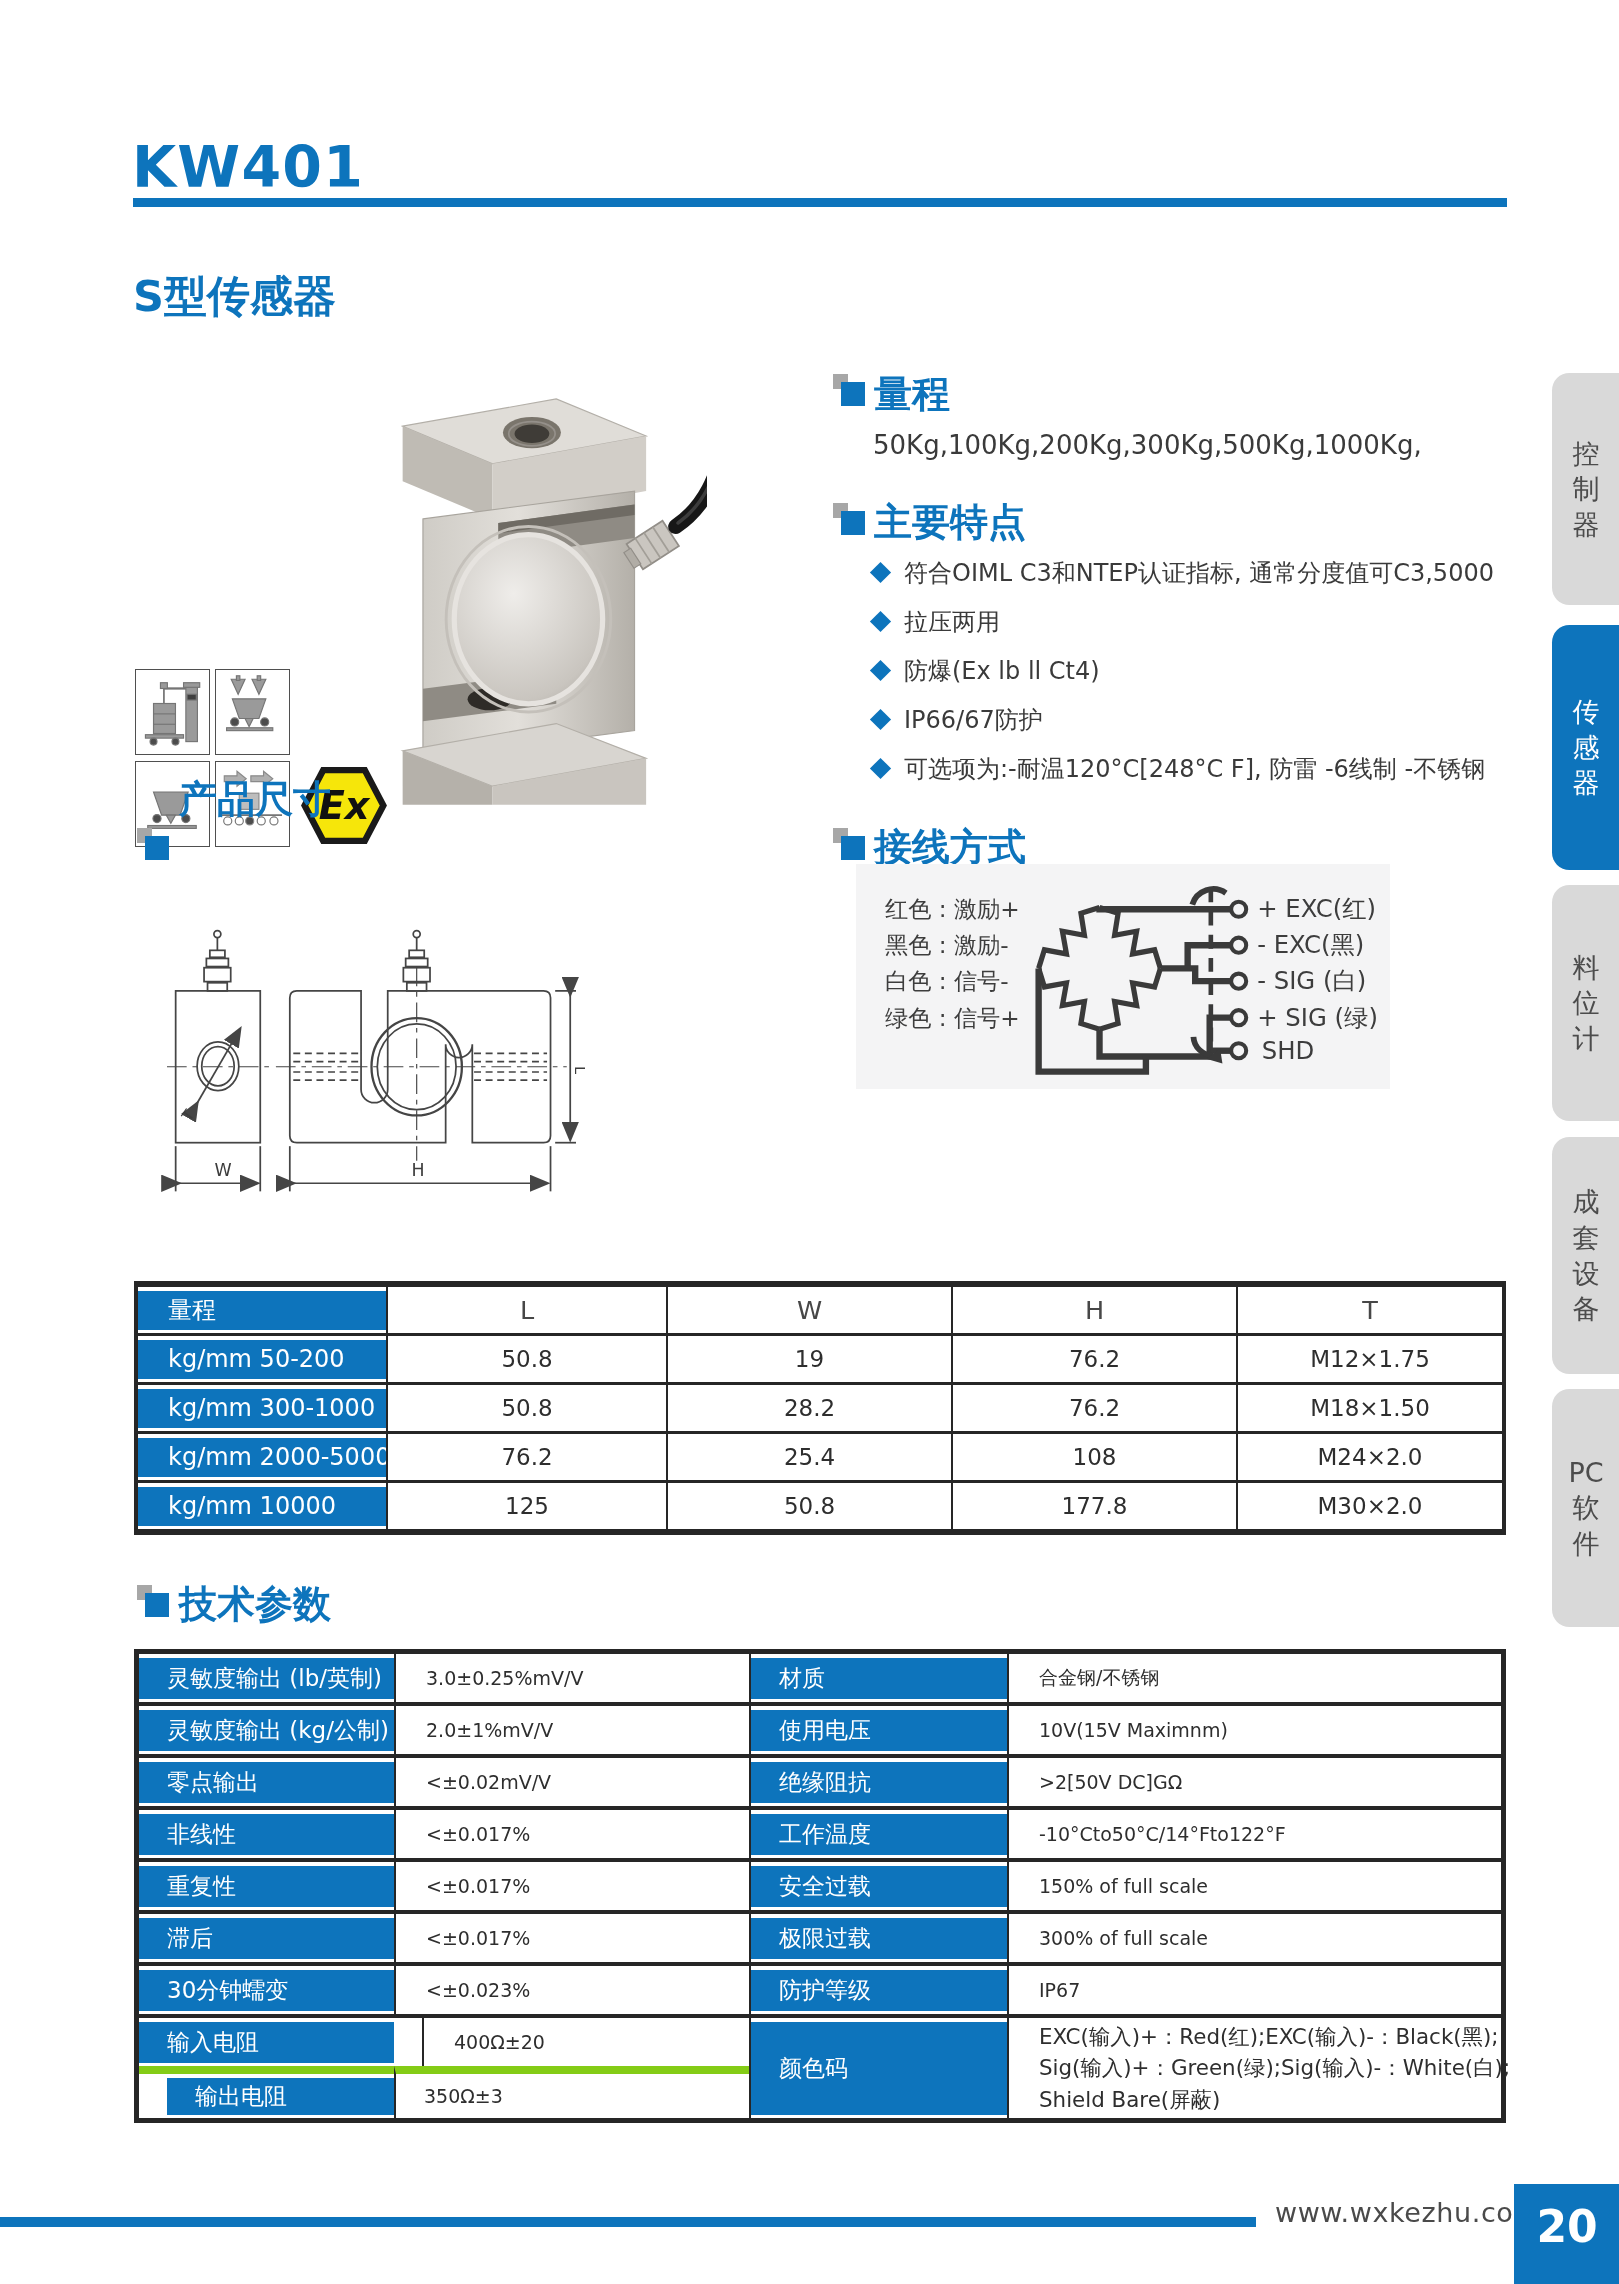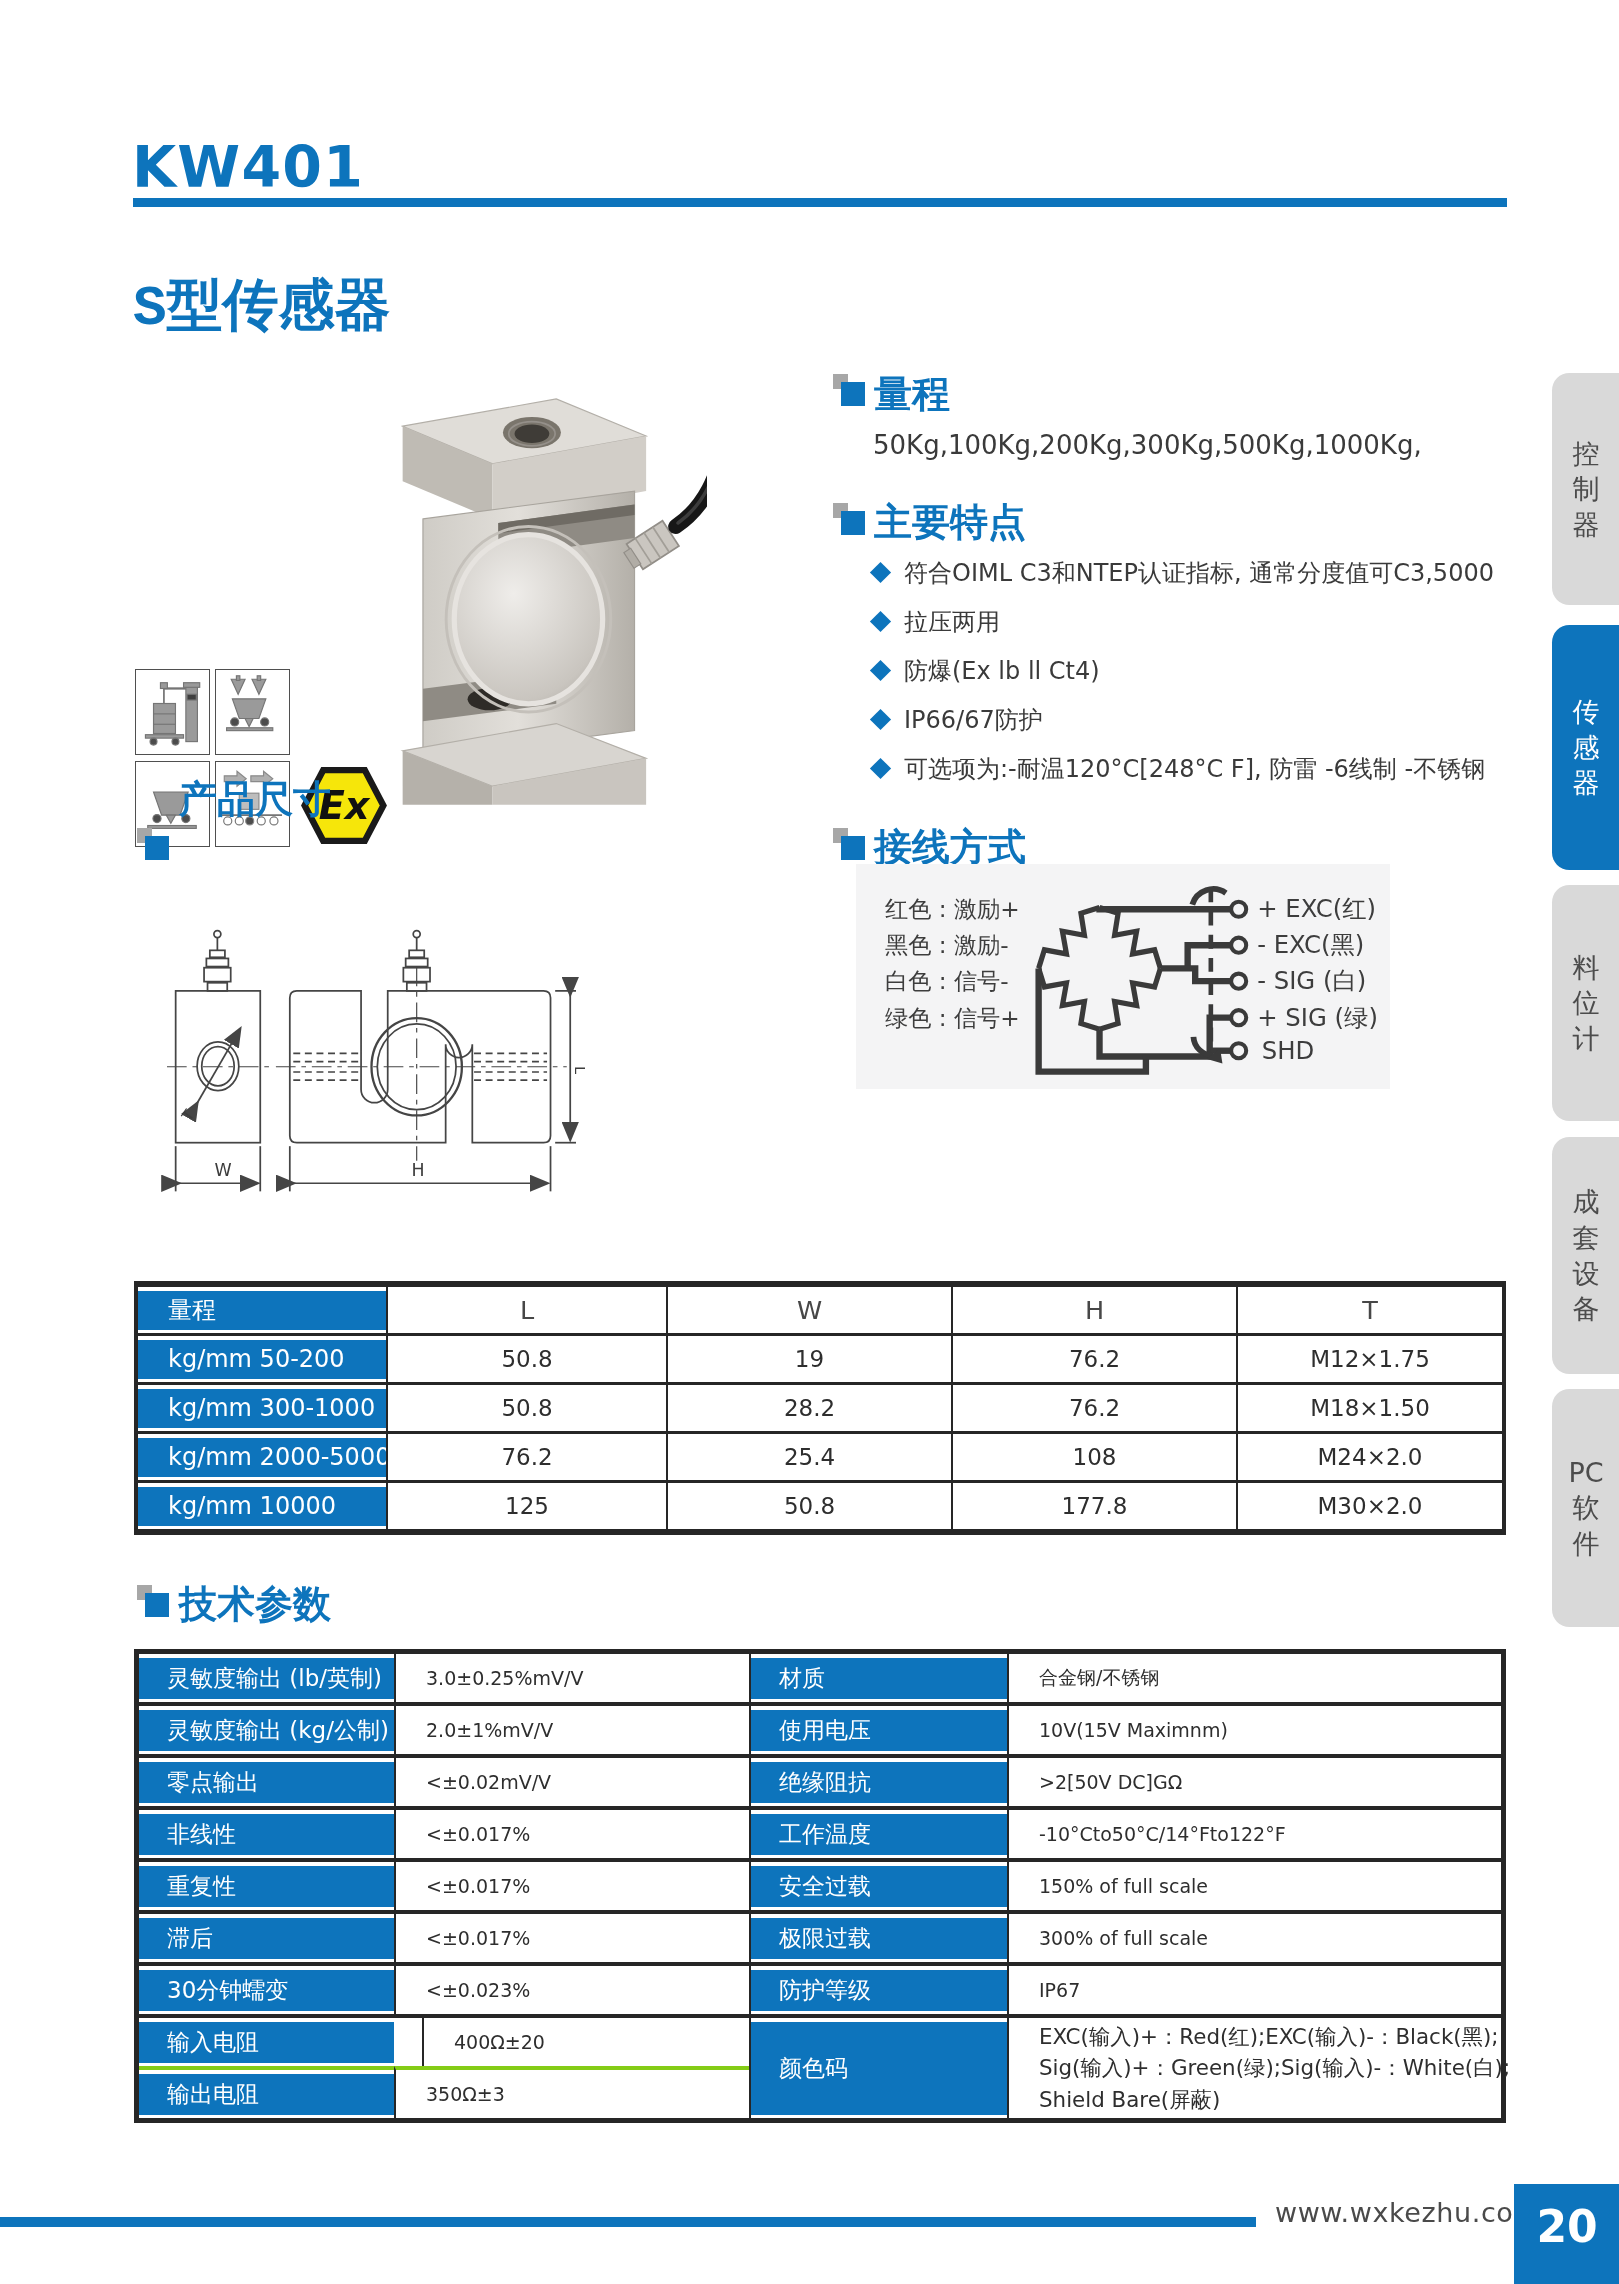--- a/index.html
+++ b/index.html
@@ -5,21 +5,21 @@
   html,body{margin:0;padding:0;}
   body{
     width:1620px;height:2284px;position:relative;background:#ffffff;
     font-family:"DejaVu Sans","Liberation Sans",sans-serif;color:#2e2e2e;overflow:hidden;
   }
   .abs{position:absolute;}
 
   
   .kw-title{left:132px;top:114px;font-size:57px;font-weight:800;color:#0d74bc;letter-spacing:1.2px;margin-top:20px;}
   .title-rule{left:133px;top:198px;width:1374px;height:9.3px;background:#0d74bc;}
-  .s-title{left:133px;top:268px;font-size:56px;font-weight:800;color:#0d74bc;font-family:Liberation Mono, monospace;}
+  .s-title{left:133px;top:268px;font-size:43px;font-weight:800;color:#0d74bc;}
   .h-marker{width:34px;height:34px;}
   .h-marker .sq-gray{position:absolute;left:0;top:0;width:15px;height:15px;background:#a7a7a7;}
   .h-marker .sq-blue{position:absolute;left:7.5px;top:7.5px;width:24px;height:24px;background:#0d74bc;}
   .sec-head{font-size:38px;font-weight:800;color:#0d74bc;white-space:nowrap;}
 
   
   .range-text{left:873px;top:430px;font-size:26px;color:#3a3a3a;}
   .feat-list{left:873px;top:548px;width:638px;}
   .feat-item{display:flex;align-items:center;height:49px;gap:16px;}
   .diamond{width:15px;height:15px;background:#0d74bc;transform:rotate(45deg);flex:0 0 auto;}
@@ -45,21 +45,21 @@
 
   
   .tech-table{left:134px;top:1649px;width:1372px;border:5.2px solid #262626;box-sizing:border-box;background:#fff;}
   .tt-row{display:grid;grid-template-columns:255px 355px 258px 1fr;height:48px;border-top:4px solid #262626;}
   .tt-row.first{border-top:none;}
   .tt-labwrap{padding:3.5px 0;box-sizing:border-box;}
   .tt-labwrap.c3{border-left:2.9px solid #262626;}
   .tt-blue{background:#0d74bc;width:100%;height:100%;display:flex;align-items:center;padding-left:28px;color:#fff;font-size:23px;box-sizing:border-box;white-space:nowrap;}
   .tt-val{border-left:2.9px solid #262626;display:flex;align-items:center;padding-left:30px;font-size:19px;color:#2e2e2e;white-space:nowrap;}
   .tt-block{display:grid;grid-template-columns:255px 355px 258px 1fr;grid-template-rows:48px 52px;border-top:4px solid #262626;}
-  .tt-block .r2{border-top:4px solid #84cc16;}
+  .tt-block .r2{border-top:8px solid #84cc16;padding-left:28px;}
   .cc-lab{grid-row:1 / span 2;grid-column:3;}
   .cc-val{grid-row:1 / span 2;grid-column:4;flex-direction:column;align-items:flex-start;justify-content:center;line-height:1.45;font-size:21.4px;}
 
   
   .side-tab{left:1552px;width:68px;background:#d9d9d9;border-radius:17.4px 0 0 17.4px;
     display:flex;flex-direction:column;align-items:center;justify-content:center;
     color:#4c4c4c;font-size:27px;line-height:1.32;font-weight:500;}
   .side-tab.active{background:#0d74bc;color:#ffffff;}
   .tab1{top:373px;height:232px;} .tab2{top:625px;height:245px;border-radius:17.4px 0 0 17.4px;}
   .tab3{top:885px;height:236px;} .tab4{top:1137px;height:237px;} .tab5{top:1389px;height:238px;}

